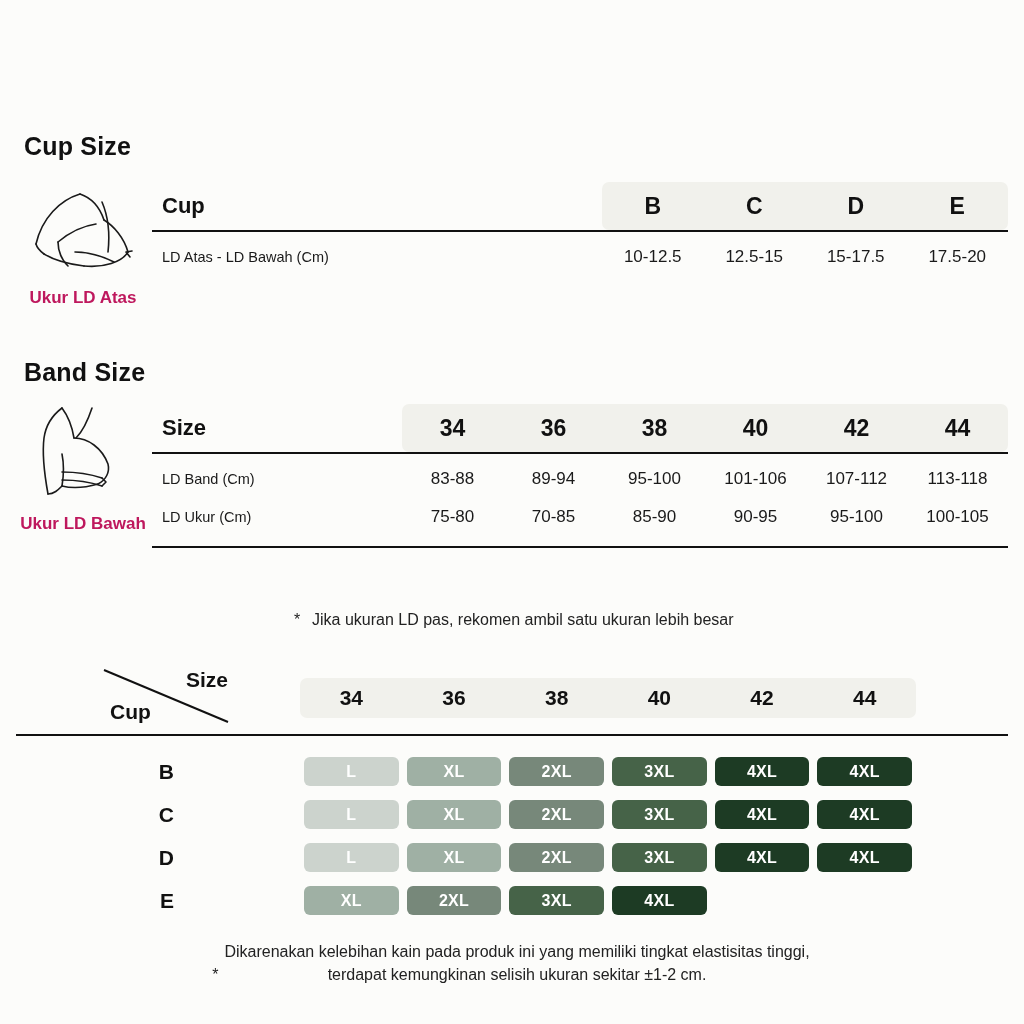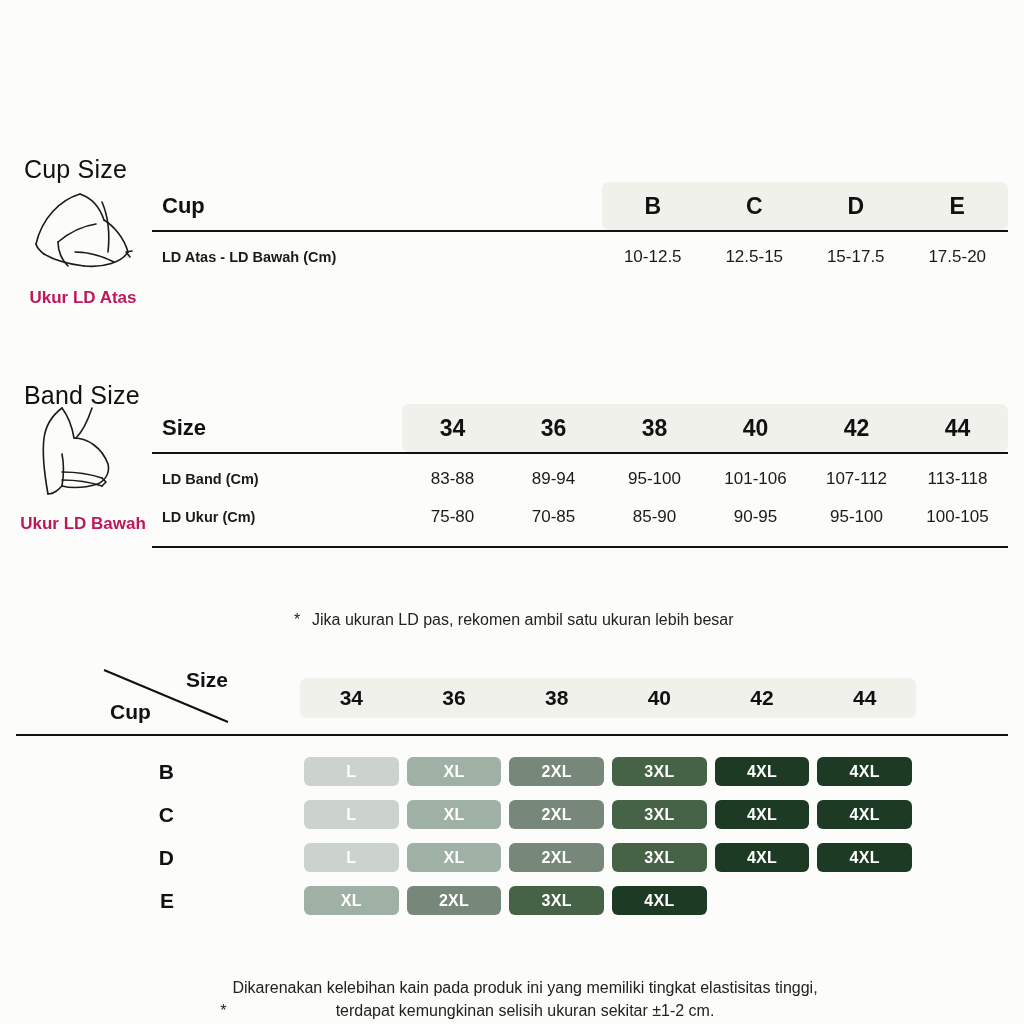--- a/index.html
+++ b/index.html
@@ -55,24 +55,23 @@
     top: 4px;
     width: 80px;
     height: 80px;
   }
 
   
   .section-title {
     position: absolute;
     left: 24px;
     font-size: 25px;
-    font-weight: normal;
+    font-weight: bold;
     color: #111111;
     letter-spacing: 0.2px;
-    margin-top: 23px;
   }
   #cup-title { top: 132px; }
   #band-title { top: 358px; }
 
   
   .figure {
     position: absolute;
     left: 8px;
     width: 150px;
     text-align: center;
@@ -110,21 +109,20 @@
     display: flex;
     align-items: center;
     position: relative;
     z-index: 2;
   }
   .mt-head .mt-row { height: 48px; }
   .mt-label {
     flex: 0 0 auto;
     padding-left: 10px;
     box-sizing: border-box;
-    font-weight: bold;
   }
   .mt-head .mt-label {
     font-size: 22px;
     font-weight: bold;
     color: #111111;
   }
   .mt-body .mt-label {
     font-size: 14.5px;
     color: #1a1a1a;
   }
@@ -164,24 +162,23 @@
     line-height: 1.45;
   }
   #note-1 {
     top: 608px;
     left: 248px;
     width: 700px;
     margin-left: 46px;
   }
   #note-2 {
     top: 940px;
-    left: 126px;
+    left: 118px;
     width: 780px;
     text-align: center;
-    margin-top: 36px;
   }
   .note-star {
     display: inline-block;
     width: 18px;
     color: #222222;
   }
   #note-2 .note-body {
     display: inline-block;
     text-align: center;
   }

